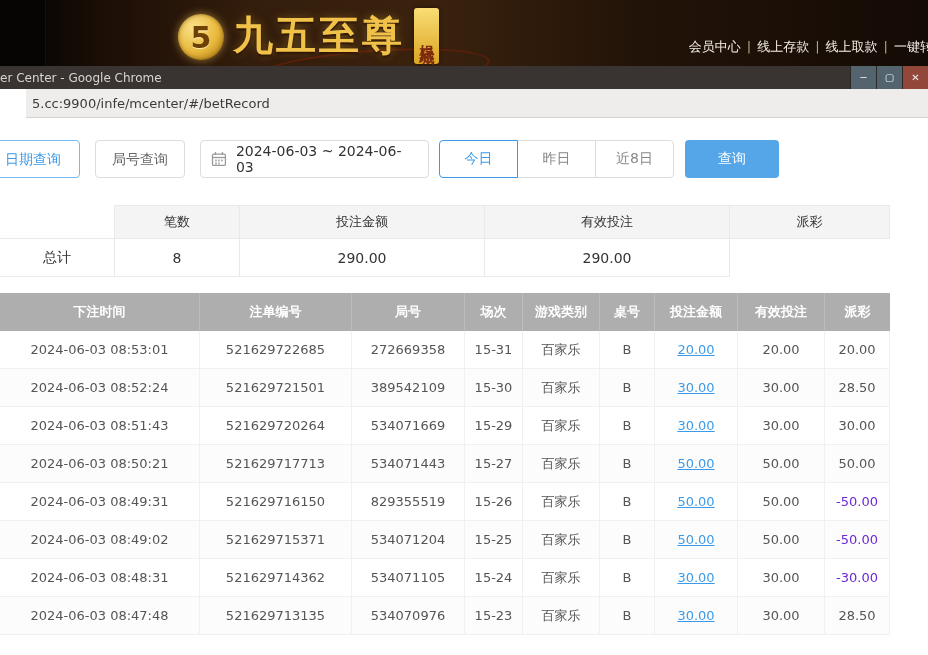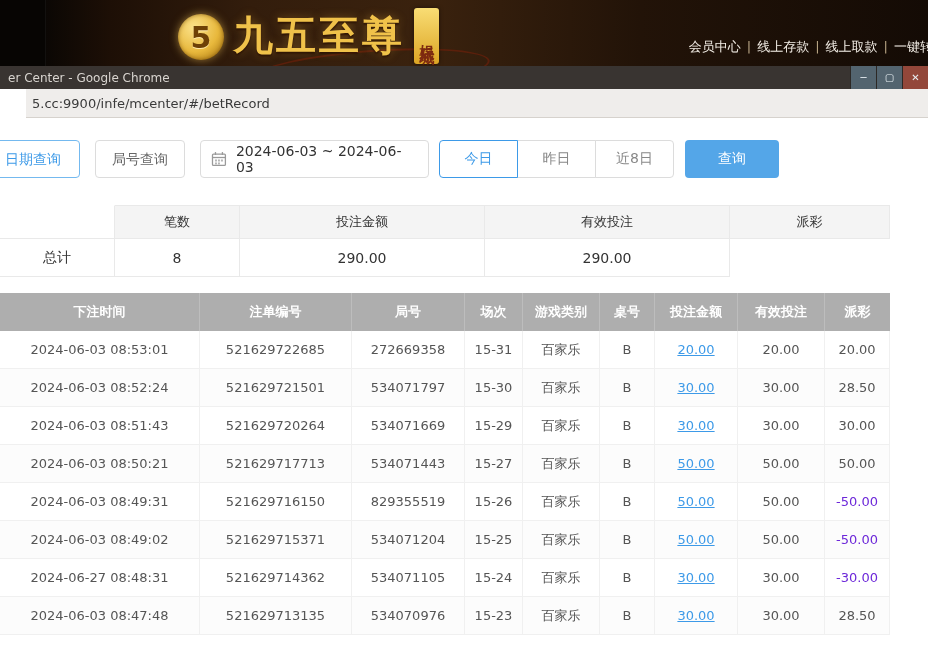--- a/index.html
+++ b/index.html
@@ -22,21 +22,21 @@
     text-shadow:0 2px 2px rgba(40,15,0,.8), 0 0 10px rgba(240,180,60,.35); margin-top:4px; }
   .logo-badge { margin-top:6px; writing-mode:vertical-rl; text-orientation:upright;
     background:linear-gradient(180deg,#f9dd74,#dca524); color:#7d2a10; font-size:15px; font-weight:bold;
     padding:5px 3px; border-radius:3px; height:56px; display:flex; align-items:center; justify-content:center;
     letter-spacing:3px; box-shadow:0 0 4px rgba(0,0,0,.5); }
   .banner-nav { position:absolute; top:38px; right:-9px; white-space:nowrap; font-size:13px; }
   .nav-link { color:#f3eee6; margin:0 4px; cursor:pointer; }
   .sep { color:#b9a685; margin:0 2px; }
 
   
-  .titlebar { position:relative; height:23px; background:#393431; display:flex; align-items:center; padding-left:8px; }
+  .titlebar { position:relative; height:23px; background:#393431; display:flex; align-items:center; }
   .win-title { color:#d9d5d0; font-size:12px; }
   .win-controls { position:absolute; right:0; top:0; height:23px; display:flex; }
   .win-btn { width:26px; height:23px; display:flex; align-items:center; justify-content:center;
     font-size:10px; color:#eaf1f5; cursor:pointer; }
   .win-btn.min,.win-btn.max { background:#53646f; border-left:1px solid #2c2825; }
   .win-btn.close { background:#93473a; border-left:1px solid #2c2825; }
 
   
   .urlbar { height:29px; background:#efedeb; border-bottom:1px solid #d6d2cd; display:flex; align-items:center; padding-left:6px;margin-left:26px; }
   .urlbar span { font-size:13px; color:#3a3a3a; }
@@ -177,21 +177,21 @@
             <div class="td">B</div>
             <div class="td">
               <span class="amt-link">20.00</span>
             </div>
             <div class="td">20.00</div>
             <div class="td">20.00</div>
           </div>
           <div class="t-row t-data">
             <div class="td">2024-06-03 08:52:24</div>
             <div class="td">521629721501</div>
-            <div class="td">534071797</div>
+            <div class="td">389542109</div>
             <div class="td">15-30</div>
             <div class="td">百家乐</div>
             <div class="td">B</div>
             <div class="td">
               <span class="amt-link">30.00</span>
             </div>
             <div class="td">30.00</div>
             <div class="td">28.50</div>
           </div>
           <div class="t-row t-data">
@@ -240,21 +240,21 @@
             <div class="td">15-25</div>
             <div class="td">百家乐</div>
             <div class="td">B</div>
             <div class="td">
               <span class="amt-link">50.00</span>
             </div>
             <div class="td">50.00</div>
             <div class="td neg">-50.00</div>
           </div>
           <div class="t-row t-data">
-            <div class="td">2024-06-27 08:48:31</div>
+            <div class="td">2024-06-03 08:48:31</div>
             <div class="td">521629714362</div>
             <div class="td">534071105</div>
             <div class="td">15-24</div>
             <div class="td">百家乐</div>
             <div class="td">B</div>
             <div class="td">
               <span class="amt-link">30.00</span>
             </div>
             <div class="td">30.00</div>
             <div class="td neg">-30.00</div>

